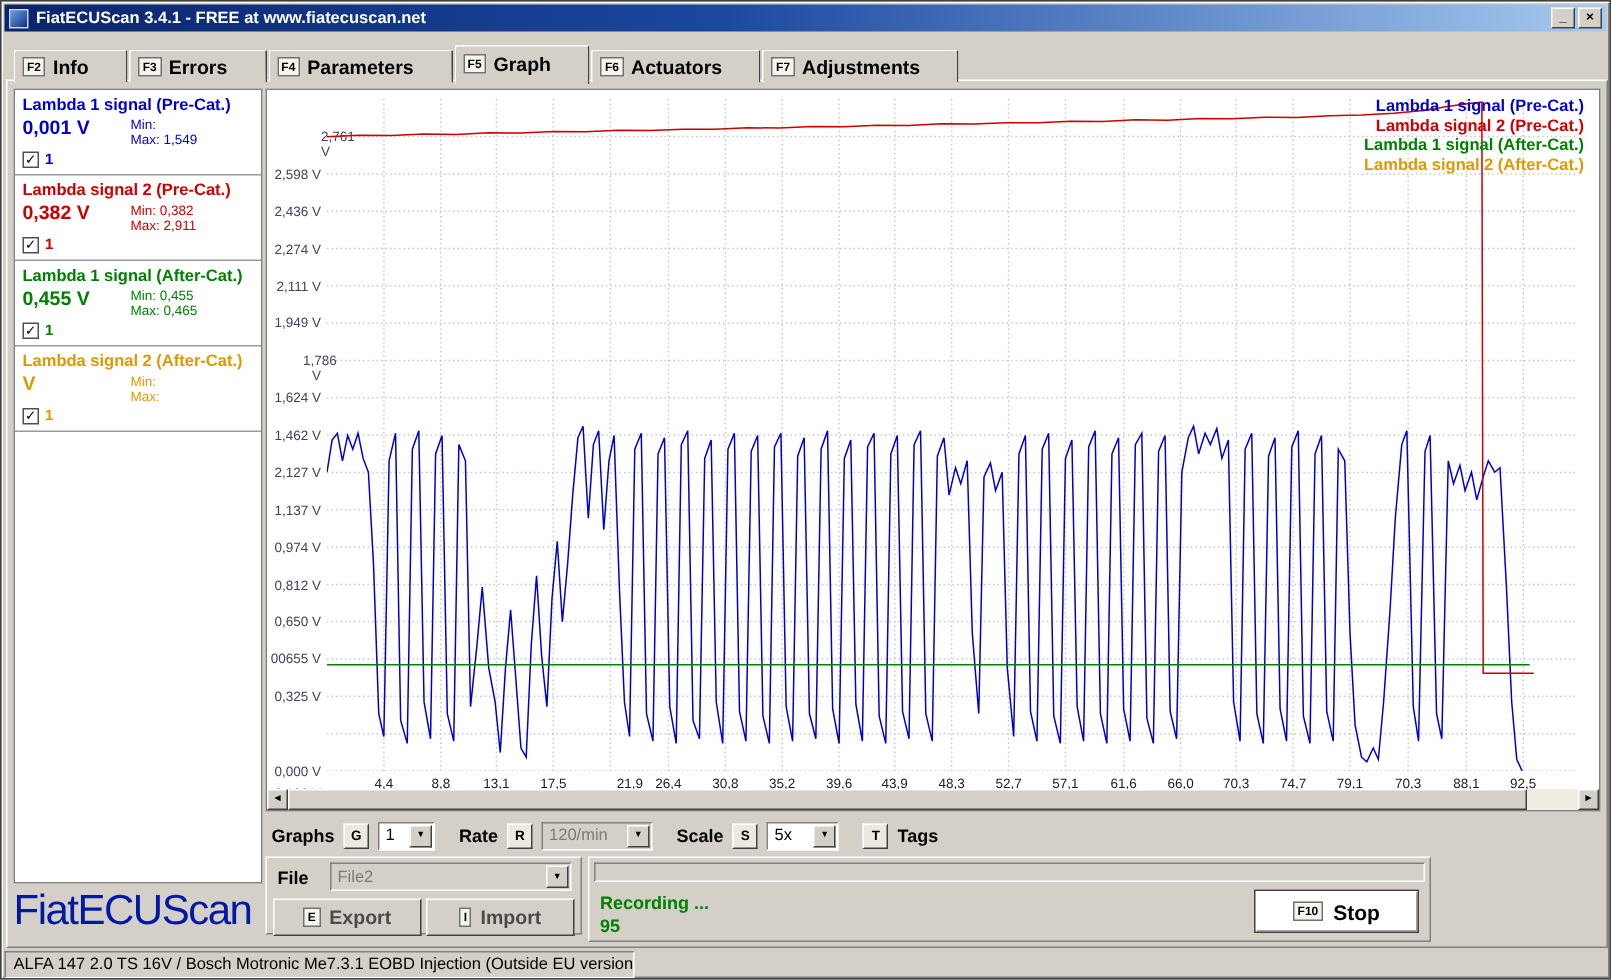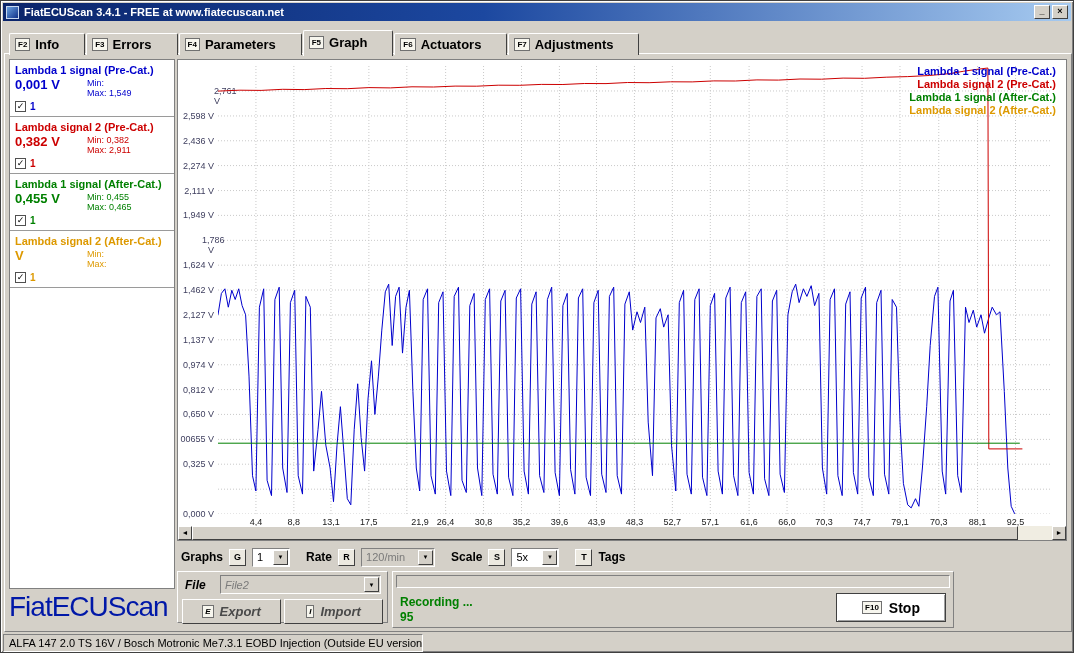--- a/index.html
+++ b/index.html
@@ -77,21 +77,21 @@
   .combo { height:19px; border:1px solid; border-color:#808080 #ffffff #ffffff #808080;
            background:#ffffff; display:flex; align-items:center; position:relative;
            padding:0 18px 0 4px; font-size:11px; }
   .combo.disabled { background:#d4d0c8; color:#7a7a7a; }
   .combo-arrow { position:absolute; right:1px; top:1px; bottom:1px; width:15px; background:#d4d0c8;
                  border:1px solid; border-color:#ffffff #404040 #404040 #ffffff;
                  display:flex; align-items:center; justify-content:center; font-size:6px; color:#000; }
 
   
   .file-panel { position:absolute; left:176px; top:570px; width:211px; height:52px;
-                border:1px solid; border-color:#ffffff #808080 #808080 #ffffff; z-index:2;font-style:italic; }
+                border:1px solid; border-color:#ffffff #808080 #808080 #ffffff; z-index:2; }
   .file-label { position:absolute; left:7px; top:6px; font-size:12px; font-weight:bold; }
   .file-combo { position:absolute; left:42px; top:3px; width:161px; }
   .file-btn { position:absolute; top:27px; width:99px; height:25px; background:#d4d0c8;
               border:1px solid; border-color:#ffffff #404040 #404040 #ffffff;
               display:flex; align-items:center; justify-content:center; gap:6px;
               font-size:13px; font-weight:bold; color:#4a4a4a; font-family:"Liberation Sans",sans-serif; }
   .export-btn { left:4px; } .import-btn { left:106px; }
 
   .status-panel { position:absolute; left:391px; top:570px; width:562px; height:57px;
                   border:1px solid; border-color:#ffffff #808080 #808080 #ffffff; z-index:2; }

